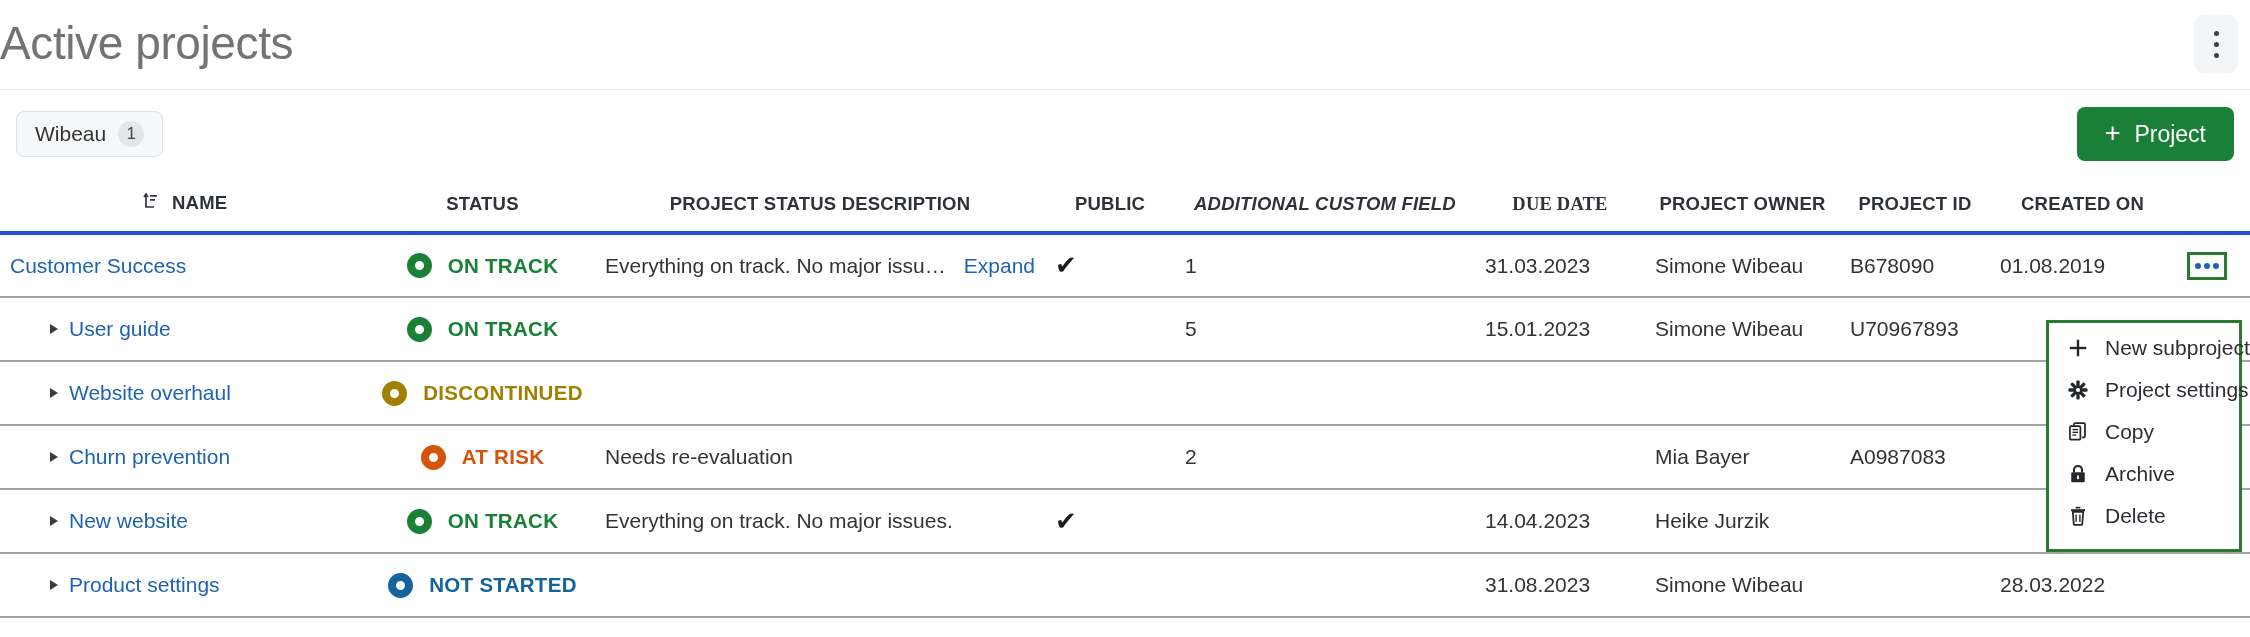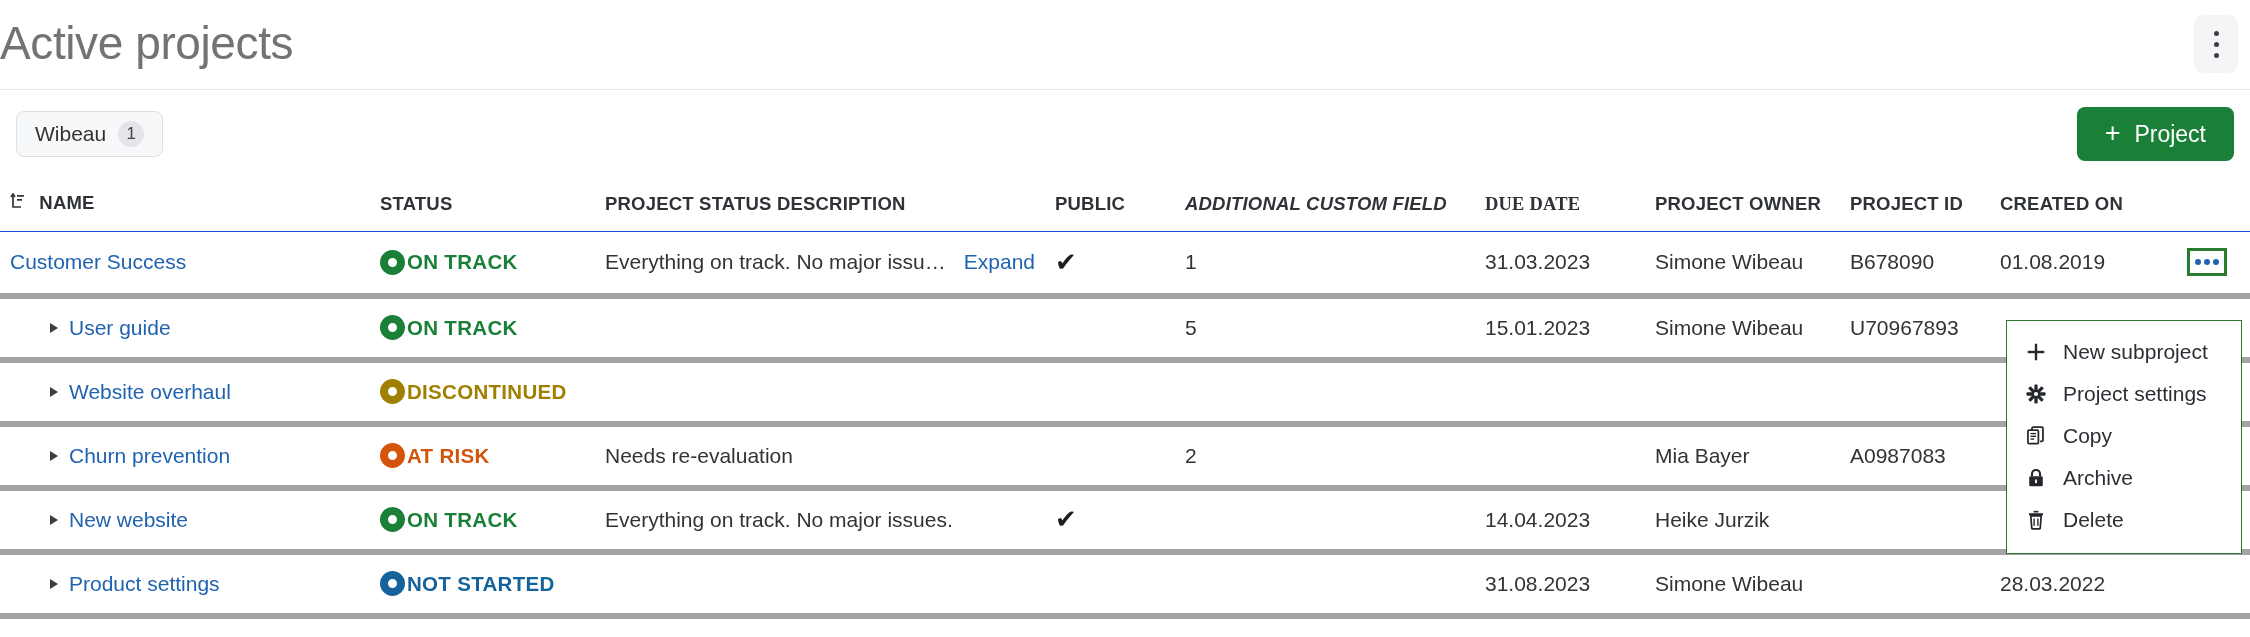--- a/index.html
+++ b/index.html
@@ -106,30 +106,30 @@
     border-collapse:collapse;
     table-layout:fixed;
     font-size:21px;
   }
   table#projects-table thead th{
     font-size:18.5px;
     font-weight:700;
     letter-spacing:0.2px;
     color:#2f3338;
     text-transform:uppercase;
-    text-align:left;
+    text-align:center;
     padding:14px 10px 16px 10px;
     vertical-align:bottom;
-    border-bottom:1px solid #1d4ed8;
+    border-bottom:4px solid #1d4ed8;
     white-space:nowrap;
   }
   table#projects-table tbody td{
     padding:14px 10px;
     vertical-align:middle;
-    border-bottom:6px solid #a3a3a3;
+    border-bottom:2px solid #a3a3a3;
     color:#333333;
     height:64px;
     white-space:nowrap;
     overflow:hidden;
   }
   tbody tr:last-child td{ border-bottom:none; }
 
   
   .col-name{ width:370px; }
   .col-status{ width:225px; }
@@ -164,21 +164,21 @@
     flex:0 0 auto;
   }
   a.project-link{
     color:#1f63b0;
     text-decoration:none;
     font-size:21px;
     cursor:pointer;
   }
 
   
-  .status-wrap{ display:flex; align-items:center; gap:2px; }
+  .status-wrap{ display:flex; align-items:center; gap:16px;justify-content:center; }
   .status-ring{
     width:25px;height:25px;border-radius:50%;
     border:8px solid currentColor;
     flex:0 0 auto;
     box-sizing:border-box;
   }
   .status-label{
     font-size:20.5px;
     font-weight:700;
     letter-spacing:0.3px;
@@ -219,25 +219,25 @@
   .actions-btn .d{
     width:6px;height:6px;border-radius:50%;background:#1f63b0;
   }
   td.cell-actions{ padding-right:6px; padding-left:0; text-align:right; }
 
   
   #context-menu{
     position:absolute;
     right:8px;
     top:320px;
-    width:236px;
+    width:196px;
     background:#ffffff;
-    border:1px solid #a21caf;
+    border:3px solid #a21caf;
     z-index:40;
-    padding:10px 0 12px 0;
+    padding:4px 0 12px 0;
   }
   .menu-item{
     display:flex;
     align-items:center;
     gap:16px;
     padding:9px 16px 9px 18px;
     font-size:21px;
     color:#2b2f34;
     cursor:pointer;
     white-space:nowrap;

